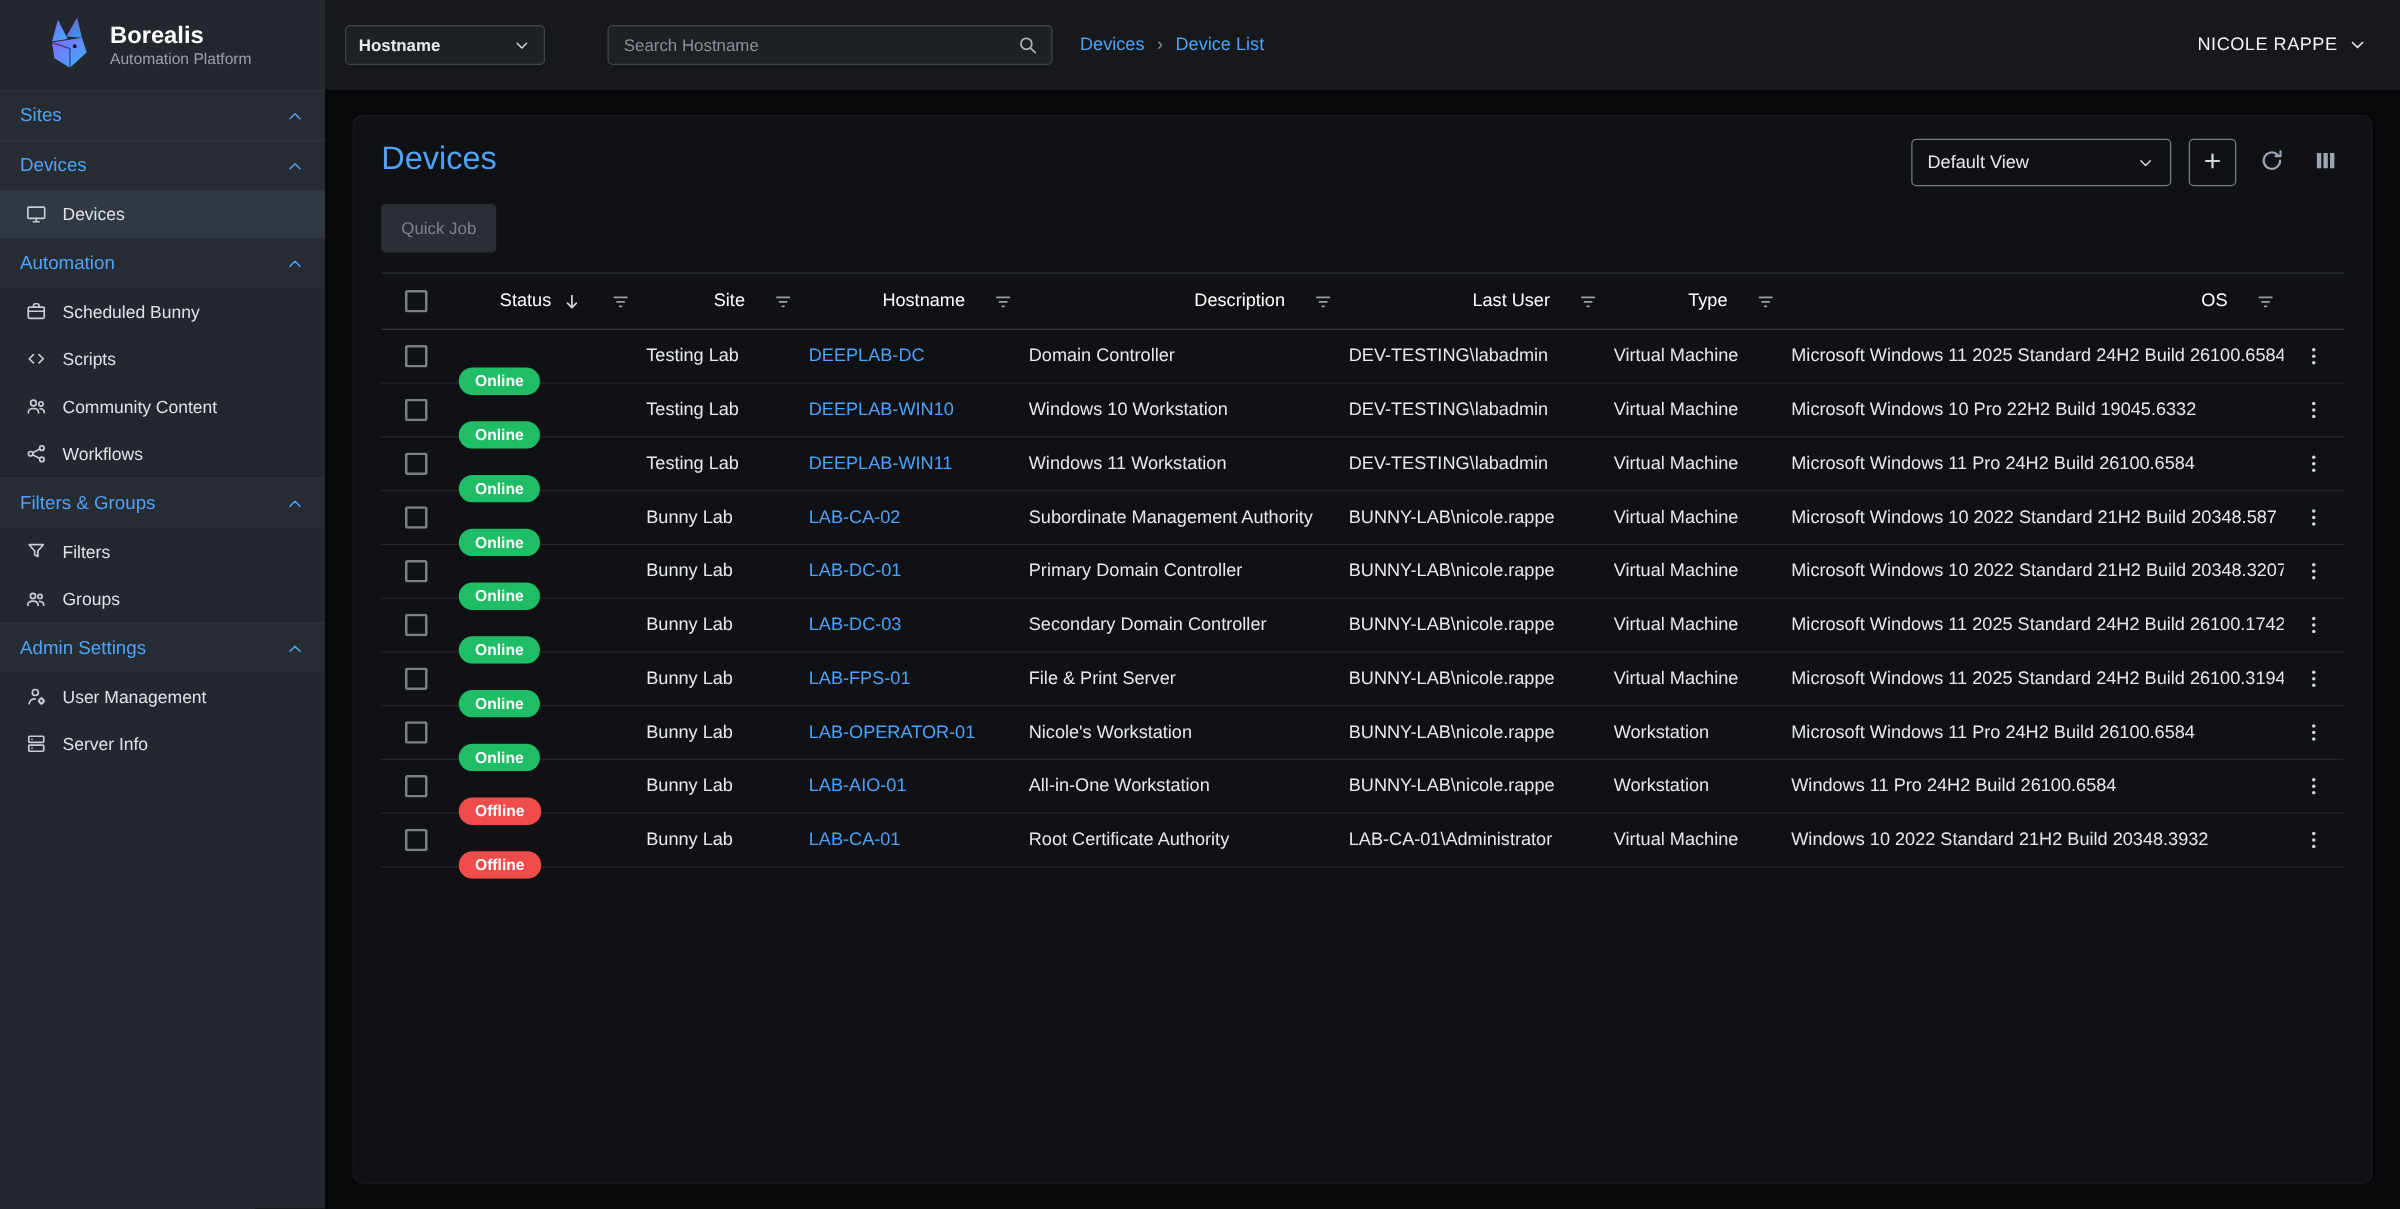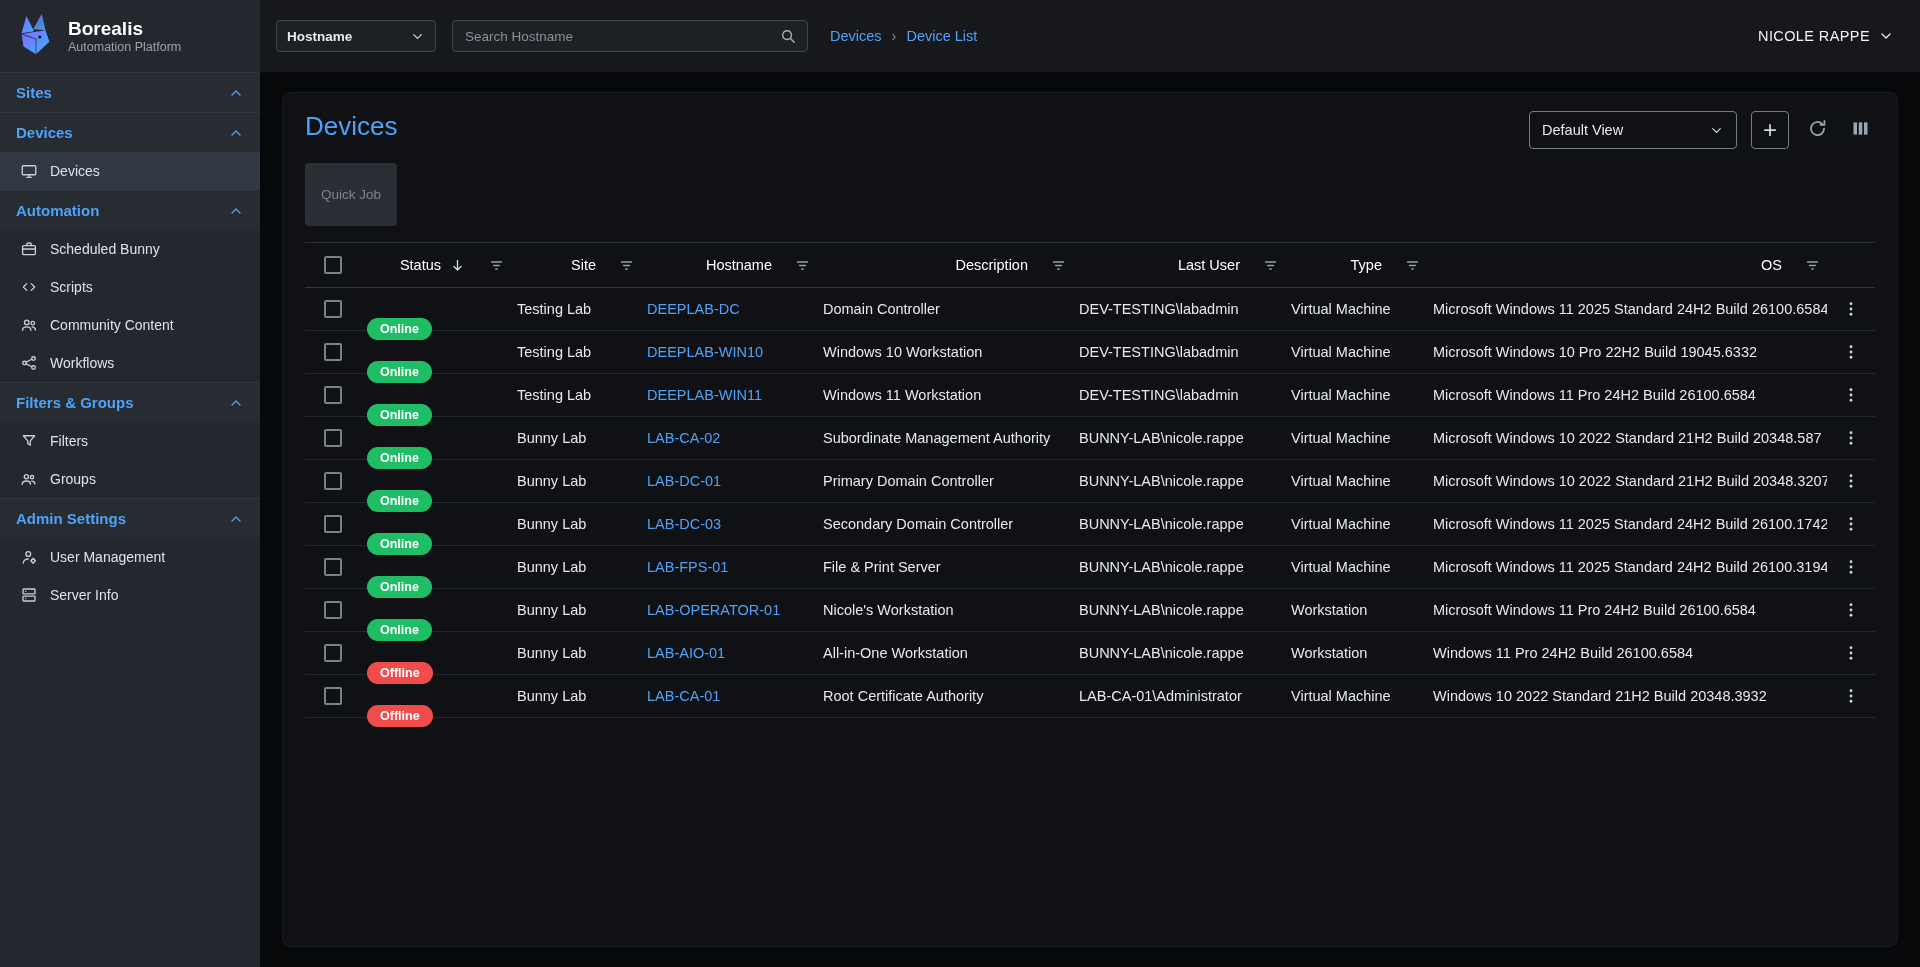--- a/index.html
+++ b/index.html
@@ -18,26 +18,26 @@
   html,body{margin:0;padding:0;}
   body{
     width:1920px;height:967px;overflow:hidden;
     background:var(--bg-page);color:var(--txt);
     font-family:"Liberation Sans", sans-serif;
   }
   .app{display:flex;width:1920px;height:967px;}
 
   
   .sidebar{width:260px;flex-shrink:0;background:var(--sidebar-bg);display:flex;flex-direction:column;}
-  .brand{height:72px;display:flex;align-items:center;gap:10px;padding:0 12px;}
+  .brand{height:72px;display:flex;align-items:center;gap:10px;padding:0 12px;margin-left:20px;}
   .logo{width:46px;height:46px;display:inline-flex;}
   .brand-name{font-size:19px;font-weight:bold;color:#ffffff;line-height:1.15;}
   .brand-sub{font-size:12.5px;color:var(--muted);}
   .section-header{display:flex;justify-content:space-between;align-items:center;
-    padding:11px 16px;color:var(--accent);font-weight:bold;font-size:15px;cursor:pointer;
+    padding:11px 16px;color:var(--accent);font-weight:normal;font-size:15px;cursor:pointer;
     border-top:1px solid rgba(255,255,255,0.05);background:rgba(255,255,255,0.02);}
   .section-chevron{display:inline-flex;color:var(--accent);}
   .section-chevron svg{width:16px;height:16px;}
   .side-item{display:flex;align-items:center;gap:12px;padding:10px 16px 10px 20px;
     font-size:14px;color:#dfe3e7;cursor:pointer;}
   .side-item.active{background:#313843;}
   .side-icon{display:inline-flex;color:#c9ced4;}
   .side-icon svg{width:18px;height:18px;}
 
   
@@ -45,21 +45,21 @@
 
   
   .topbar{height:72px;flex-shrink:0;background:var(--topbar-bg);display:flex;align-items:center;
     padding:0 26px 0 16px;gap:16px;}
   .select{background:var(--ctrl-bg);border:1px solid var(--ctrl-border);border-radius:4px;
     display:flex;align-items:center;justify-content:space-between;cursor:pointer;}
   .hostname-select{width:160px;height:32px;padding:0 10px;font-size:13.5px;font-weight:bold;}
   .select .chev{display:inline-flex;color:#cfd4d9;}
   .select .chev svg{width:15px;height:15px;}
   .searchbox{width:356px;height:32px;background:var(--ctrl-bg);border:1px solid var(--ctrl-border);
-    border-radius:4px;display:flex;align-items:center;padding:0 10px;}
+    border-radius:4px;display:flex;align-items:center;padding:0 10px;margin-left:34px;}
   .searchbox input{flex:1;background:transparent;border:none;outline:none;color:var(--txt);
     font-size:13.5px;font-family:"Liberation Sans", sans-serif;}
   .searchbox input::placeholder{color:#8a9097;}
   .search-ic{display:inline-flex;color:#aab1b8;}
   .search-ic svg{width:17px;height:17px;}
   .breadcrumb{display:flex;align-items:center;gap:10px;font-size:14.5px;margin-left:6px;}
   .breadcrumb a{color:var(--accent);text-decoration:none;cursor:pointer;}
   .crumb-sep{color:#8a9097;}
   .usermenu{margin-left:auto;display:flex;align-items:center;gap:8px;cursor:pointer;
     font-size:14.5px;font-weight:500;letter-spacing:0.4px;color:#f2f4f6;}
@@ -75,21 +75,21 @@
   .view-controls{display:flex;align-items:center;gap:14px;}
   .view-select{width:208px;height:38px;padding:0 12px;font-size:14.5px;background:transparent;
     border:1px solid #767c84;}
   .plus-btn{width:38px;height:38px;border:1px solid #767c84;border-radius:4px;background:transparent;
     color:#d4d8dc;font-size:24px;line-height:1;cursor:pointer;display:flex;align-items:center;justify-content:center;
     font-family:"Liberation Sans", sans-serif;}
   .icon-btn{background:transparent;border:none;color:#9aa6b2;cursor:pointer;display:flex;align-items:center;
     padding:4px;}
   .icon-btn svg{width:21px;height:21px;}
   .quick-job{margin-top:14px;align-self:flex-start;background:#2b2f35;color:#7d838b;border:none;
-    border-radius:4px;padding:24px 16px;font-size:13.5px;cursor:pointer;font-family:"Liberation Sans", sans-serif;text-align:right;}
+    border-radius:4px;padding:12px 16px;font-size:13.5px;cursor:pointer;font-family:"Liberation Sans", sans-serif;text-align:right;}
 
   
   .dtable{margin-top:16px;min-height:0;}
   .thead,.trow{display:grid;grid-template-columns:56px 150px 130px 176px 256px 212px 142px 1fr 48px;
     align-items:center;}
   .thead{height:46px;border-top:1px solid #2c3036;border-bottom:1px solid #33373d;font-size:14.5px;color:#ffffff;}
   .trow{height:43px;border-bottom:1px solid #24272c;font-size:14.5px;}
   .cell{padding:0 6px;display:flex;align-items:center;min-width:0;white-space:nowrap;overflow:hidden;}
   .cb-cell{justify-content:center;}
   .checkbox{width:18px;height:18px;border:2px solid #7a8087;border-radius:2px;display:inline-block;

